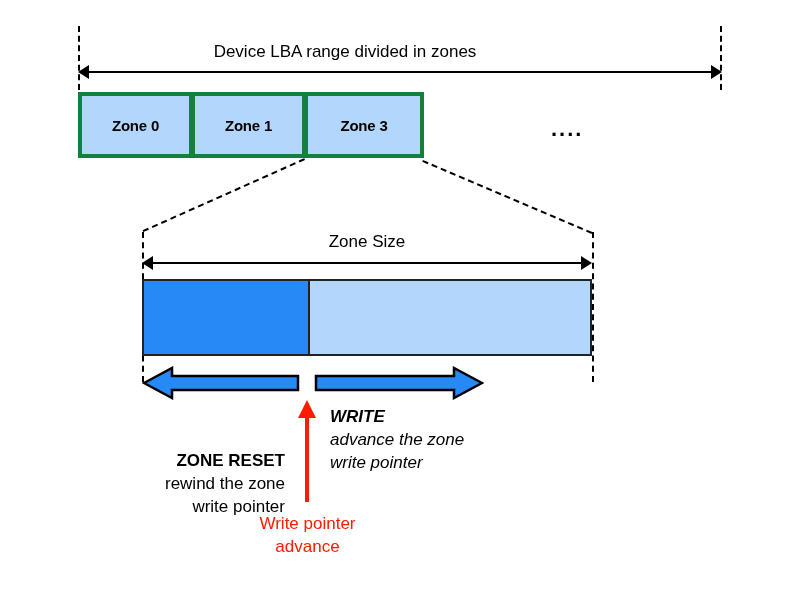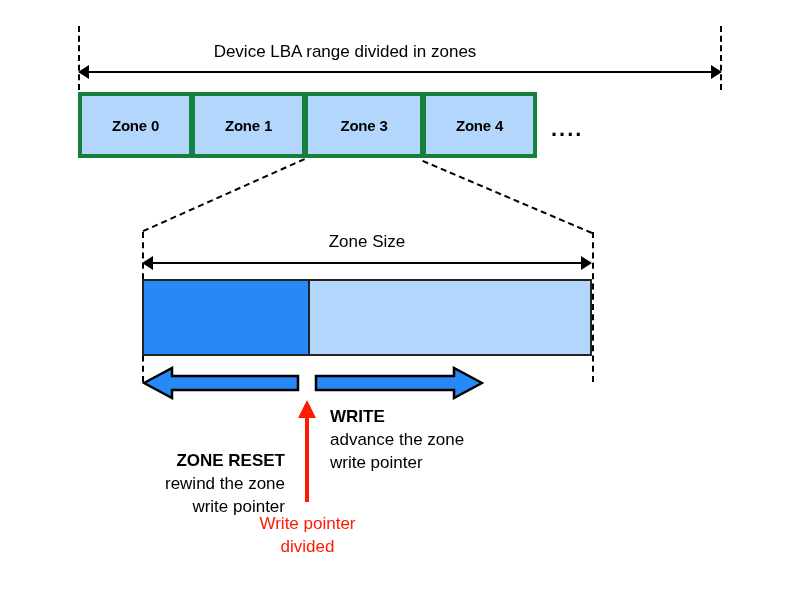--- a/index.html
+++ b/index.html
@@ -143,23 +143,20 @@
 
   <div class="zonebox" style="left:78px; top:92px; width:115px; height:66px;">
     <span>Zone 0</span>
   </div>
   <div class="zonebox" style="left:191px; top:92px; width:115px; height:66px;">
     <span>Zone 1</span>
   </div>
   <div class="zonebox" style="left:304px; top:92px; width:120px; height:66px;text-align:center;">
     <span>Zone 3</span>
   </div>
-  <div class="zonebox" style="left:422px; top:92px; width:115px; height:66px;">
-    <span>Zone 4</span>
-  </div>
 
   <div class="dots" style="left:551px; top:118px;">....</div>
 
 
   <div class="diag" style="left:305px; top:160px; width:177.3px; transform:rotate(155.96deg);"></div>
 
   <div class="diag" style="left:423px; top:160px; width:183.7px; transform:rotate(23.06deg);"></div>
 
   <div class="vdash" style="left:142px; top:232px; height:150px;"></div>
   <div class="vdash" style="left:592px; top:232px; height:150px;"></div>
@@ -188,30 +185,30 @@
       <polygon points="168,17 140,2 140,10 2,10 2,24 140,24 140,32" fill="#2689F6" stroke="#000000" stroke-width="2.5" stroke-linejoin="miter"></polygon>
     </svg>
   </div>
 
   <div class="oplabel op-left" style="left:85px; top:405px; width:200px;margin-top:44px;">
     <span class="strong">ZONE RESET</span>
     <span>rewind the zone</span><br>
     <span>write pointer</span>
   </div>
 
-  <div class="oplabel op-right" style="left:330px; top:405px; width:220px;">
+  <div class="oplabel op-right" style="left:330px; top:405px; width:220px;font-style:italic;">
     <span class="strong">WRITE</span>
     <span>advance the zone</span><br>
     <span>write pointer</span>
   </div>
 
   <div class="redarrow" style="left:296px; top:400px;">
     <svg width="22" height="102" viewBox="0 0 22 102">
       <polygon points="11,0 20,18 13,18 13,102 9,102 9,18 2,18" fill="#FF1A00"></polygon>
     </svg>
   </div>
 
   <div class="redtext" style="left:180px; top:512px; width:255px;">
     <span>Write pointer</span><br>
-    <span>divided</span>
+    <span>advance</span>
   </div>
 
 </div>
 
 </body></html>

